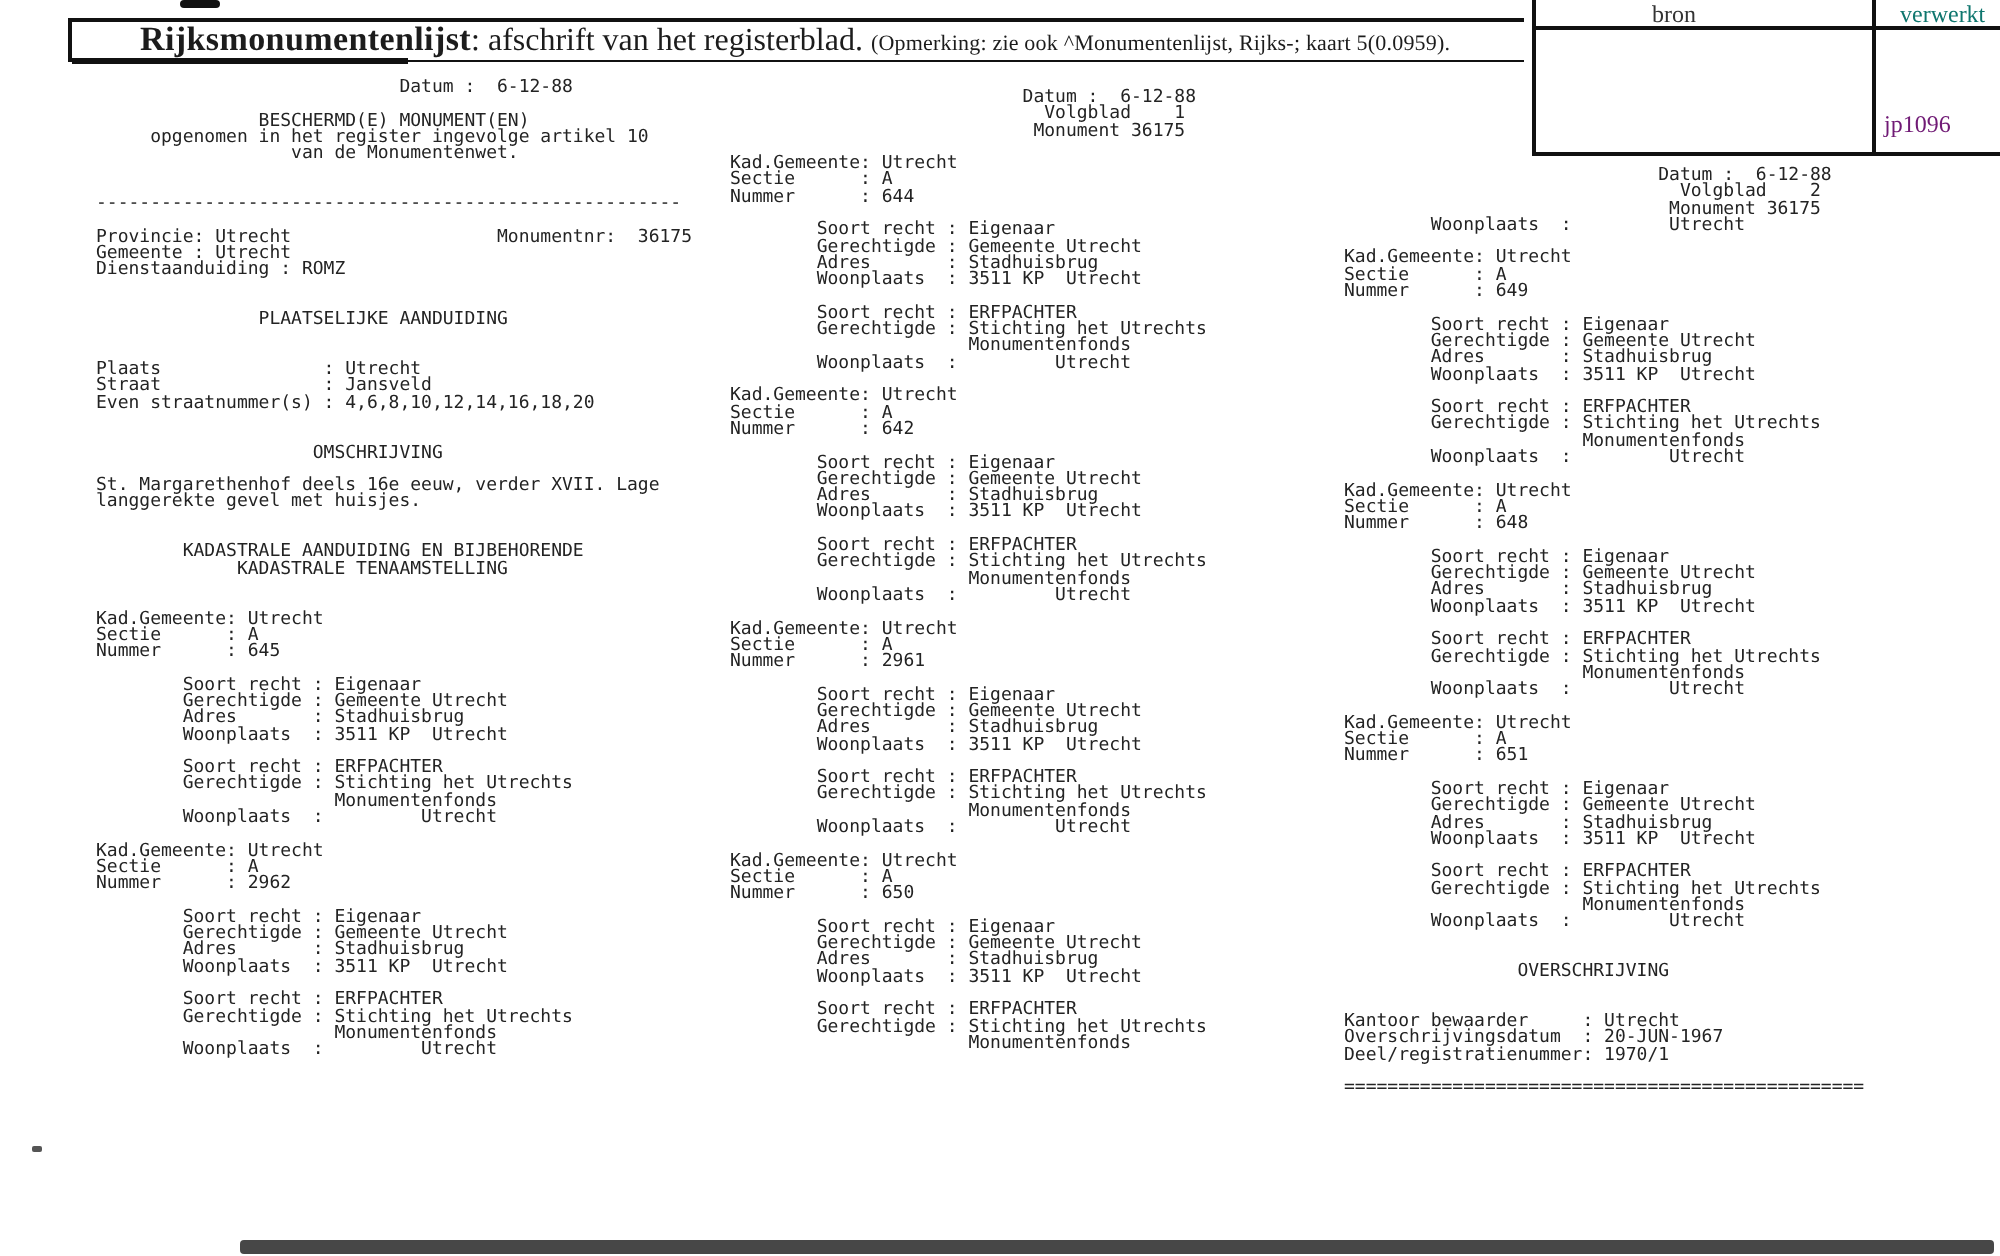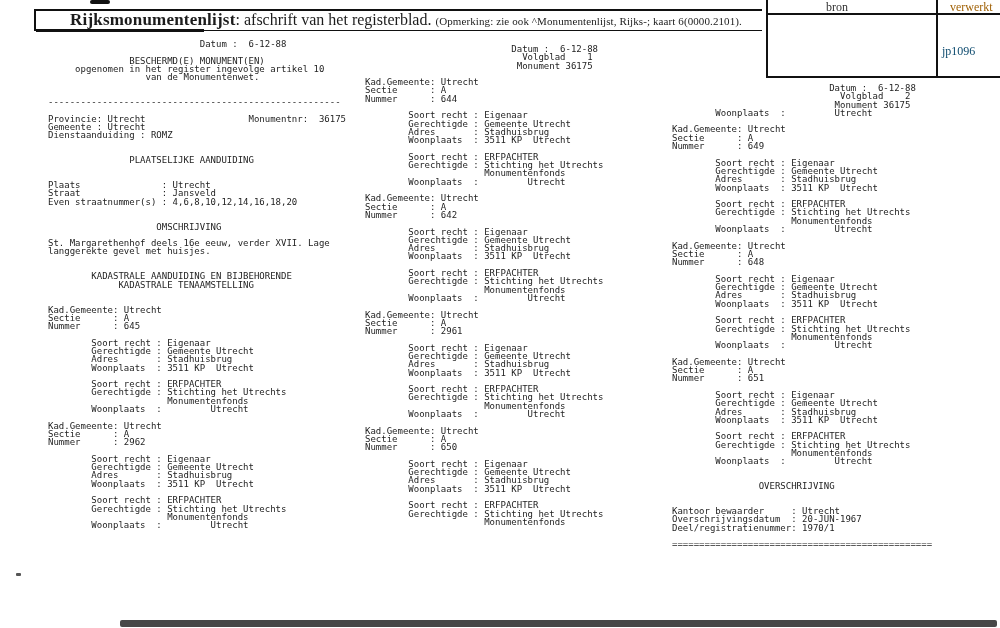--- a/index.html
+++ b/index.html
@@ -19,24 +19,24 @@
   .title-rest{font-size:16px;}
   .title-remark{font-size:11px;letter-spacing:.1px;}
 
   
   .bron-table{position:absolute;left:766px;top:0;width:234px;height:99px;}
   .vline-a{position:absolute;left:0;top:0;width:1.5px;height:77px;background:#111;}
   .vline-b{position:absolute;left:170px;top:0;width:1.5px;height:77px;background:#111;}
   .hline-head{position:absolute;left:0;top:13px;width:234px;height:1.5px;background:#111;}
   .hline-bottom{position:absolute;left:0;top:76px;width:234px;height:1.5px;background:#111;}
   .bron-label{position:absolute;left:60px;top:0;font-size:12px;color:#333;}
-  .verwerkt-label{position:absolute;left:184px;top:0;font-size:12px;color:#a16207;}
+  .verwerkt-label{position:absolute;left:184px;top:0;font-size:12px;color:#0f766e;}
   .bron-note{position:absolute;left:6px;top:17px;width:162px;font-size:13px;line-height:18px;
              white-space:pre-line;color:#222;}
-  .verwerkt-value{position:absolute;left:176px;top:44px;font-size:12px;color:#0c4a6e;}
+  .verwerkt-value{position:absolute;left:176px;top:55px;font-size:12px;color:#701a75;}
 
   
   pre.col{position:absolute;margin:0;font-family:"DejaVu Sans Mono",monospace;
           font-size:9px;line-height:8.3px;font-weight:normal;color:#232323;
           white-space:pre;letter-spacing:0;}
   .col1{left:48px;top:40px;}
   .col2{left:365px;top:45px;}
   .col3{left:672px;top:84px;}
 
   
@@ -47,21 +47,21 @@
 </head>
 <body>
 
 <div class="page">
 
   <div class="top-smudge"></div>
 
   <div>
     <div class="rule top-rule"></div>
     <div class="title-line">
-      <span class="title-bold">Rijksmonumentenlijst</span><span class="title-rest">: afschrift van het registerblad. </span><span class="title-remark">(Opmerking: zie ook ^Monumentenlijst, Rijks-; kaart 6(0000.2101).</span>
+      <span class="title-bold">Rijksmonumentenlijst</span><span class="title-rest">: afschrift van het registerblad. </span><span class="title-remark">(Opmerking: zie ook ^Monumentenlijst, Rijks-; kaart 5(0.0959).</span>
     </div>
     <div class="rule bottom-rule"></div>
     <div class="title-underline"></div>
     <div class="left-tick"></div>
   </div>
 
   <div class="bron-table">
     <div class="vline-a"></div>
     <div class="vline-b"></div>
     <div class="hline-head"></div>

